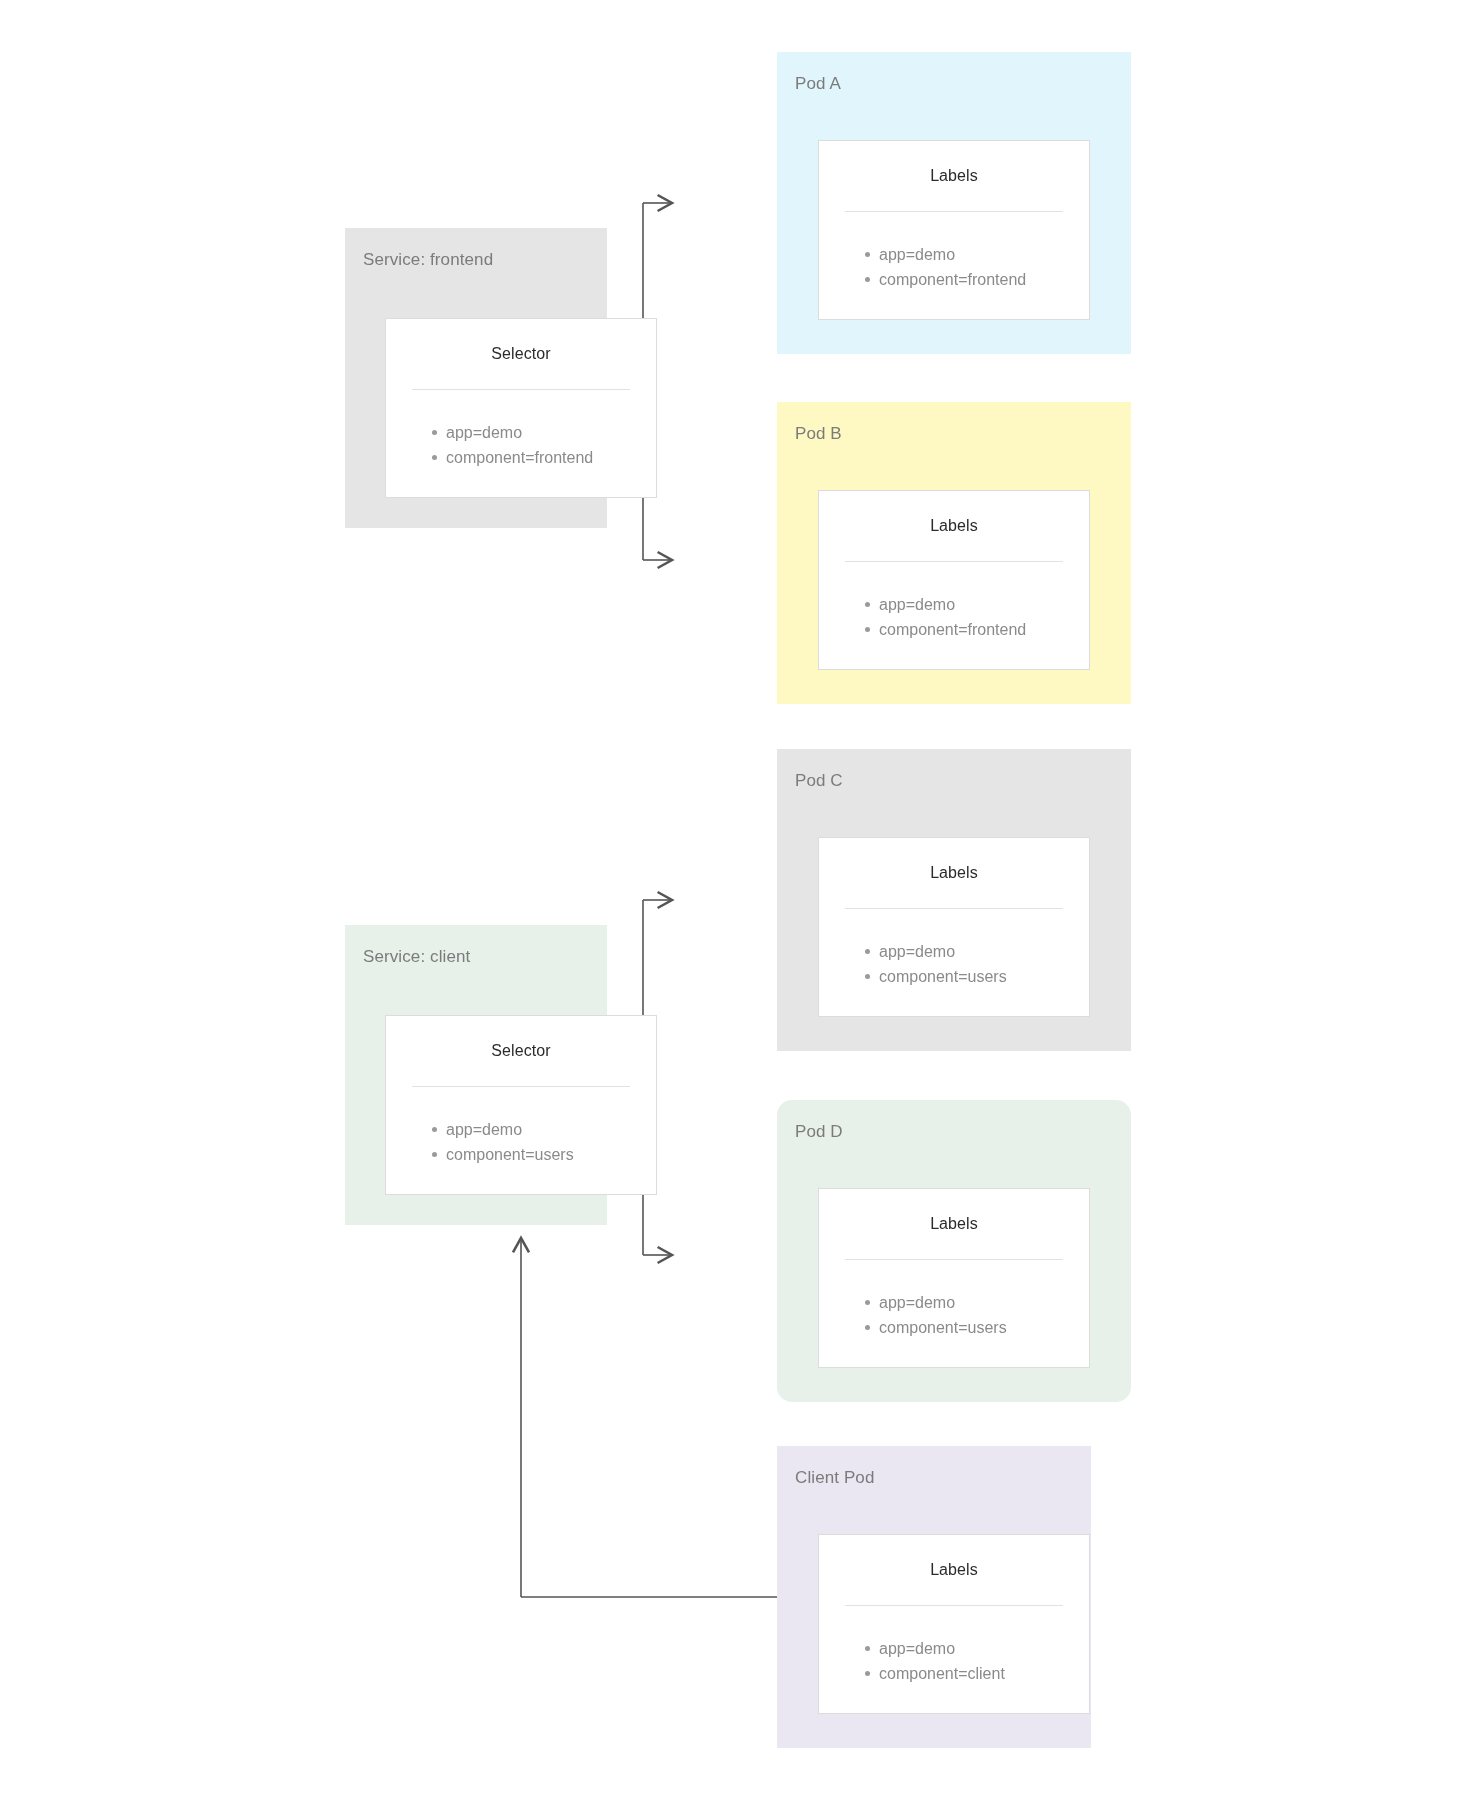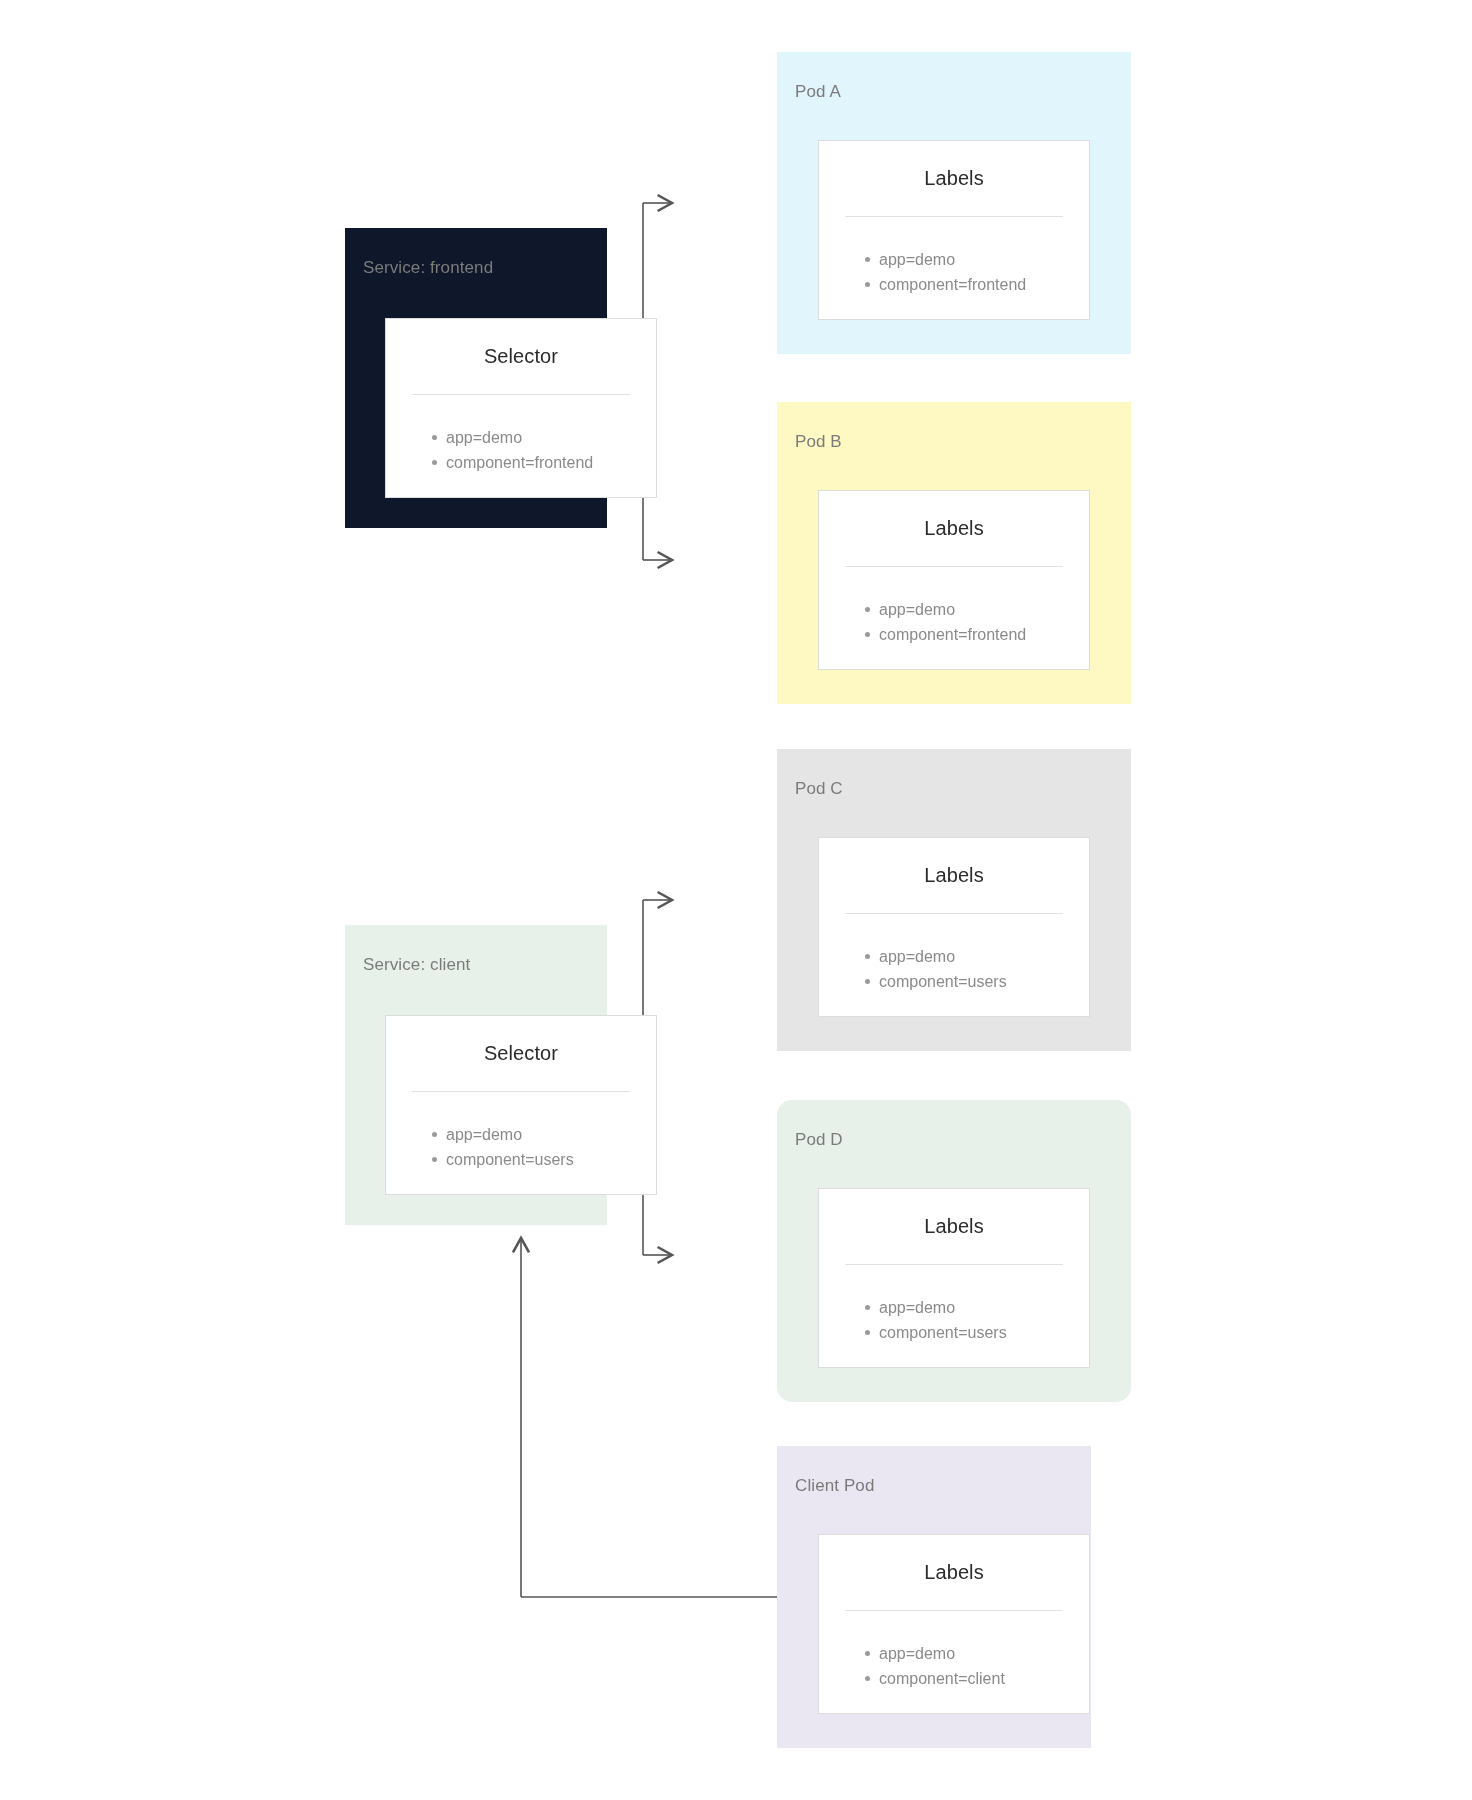--- a/index.html
+++ b/index.html
@@ -23,37 +23,37 @@
   }
 
   
   .group {
     position: absolute;
     box-sizing: border-box;
   }
   .group-title {
     position: absolute;
     left: 18px;
-    top: 30px;
+    top: 22px;
     font-size: 17px;
     color: #7b7b7b;
     letter-spacing: 0.1px;
     white-space: nowrap;
   }
 
   
   .card {
     position: absolute;
     background: #ffffff;
     border: 1px solid #dcdcdc;
     box-sizing: border-box;
   }
   .card-title {
     text-align: center;
-    font-size: 20px;
+    font-size: 16px;
     color: #2b2b2b;
     margin-top: 26px;
     letter-spacing: 0.1px;
   }
   .card-divider {
     height: 1px;
     background: #e2e2e2;
     margin: 26px 26px 0 26px;
   }
   .card-list {
@@ -113,21 +113,21 @@
       <path d="M 643 900 L 672 900" fill="none" stroke="#555555" stroke-width="1.6" marker-end="url(#arrowOpen)"></path>
       <path d="M 643 1255 L 672 1255" fill="none" stroke="#555555" stroke-width="1.6" marker-end="url(#arrowOpen)"></path>
     </g>
 
     <g>
       <path d="M 777 1597 L 521 1597" fill="none" stroke="#555555" stroke-width="1.6"></path>
       <path d="M 521 1597 L 521 1238" fill="none" stroke="#555555" stroke-width="1.6" marker-end="url(#arrowOpen)"></path>
     </g>
   </svg>
 
-  <div class="group" style="left:345px; top:228px; width:262px; height:300px; background:#0f172a;">
+  <div class="group" style="left:345px; top:228px; width:262px; height:300px; background:#e5e5e5;">
     <div class="group-title">Service: frontend</div>
     <div class="card" style="left:40px; top:90px; width:272px; height:180px;">
       <div class="card-title">Selector</div>
       <div class="card-divider"></div>
       <ul class="card-list">
         <li>app=demo</li>
         <li>component=frontend</li>
       </ul>
     </div>
   </div>

